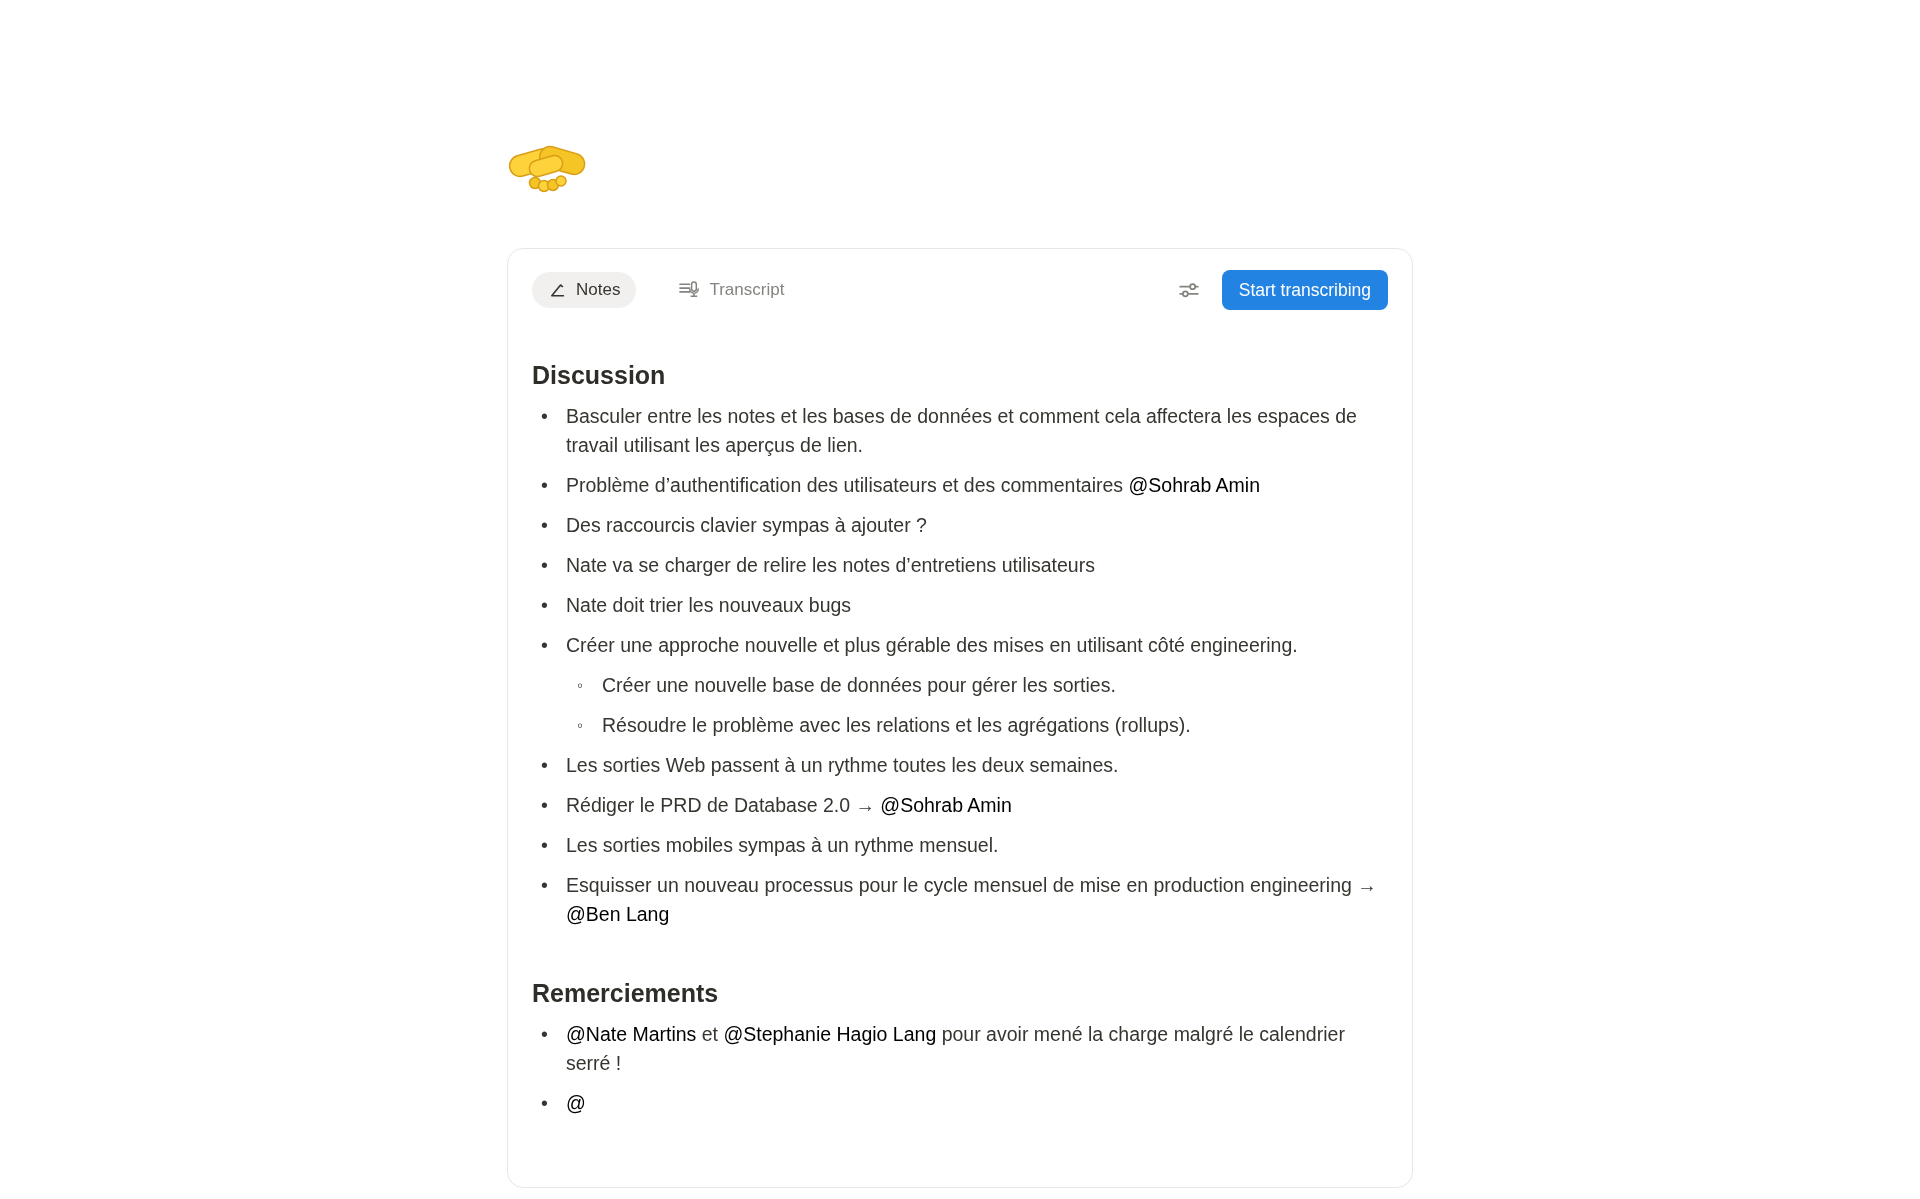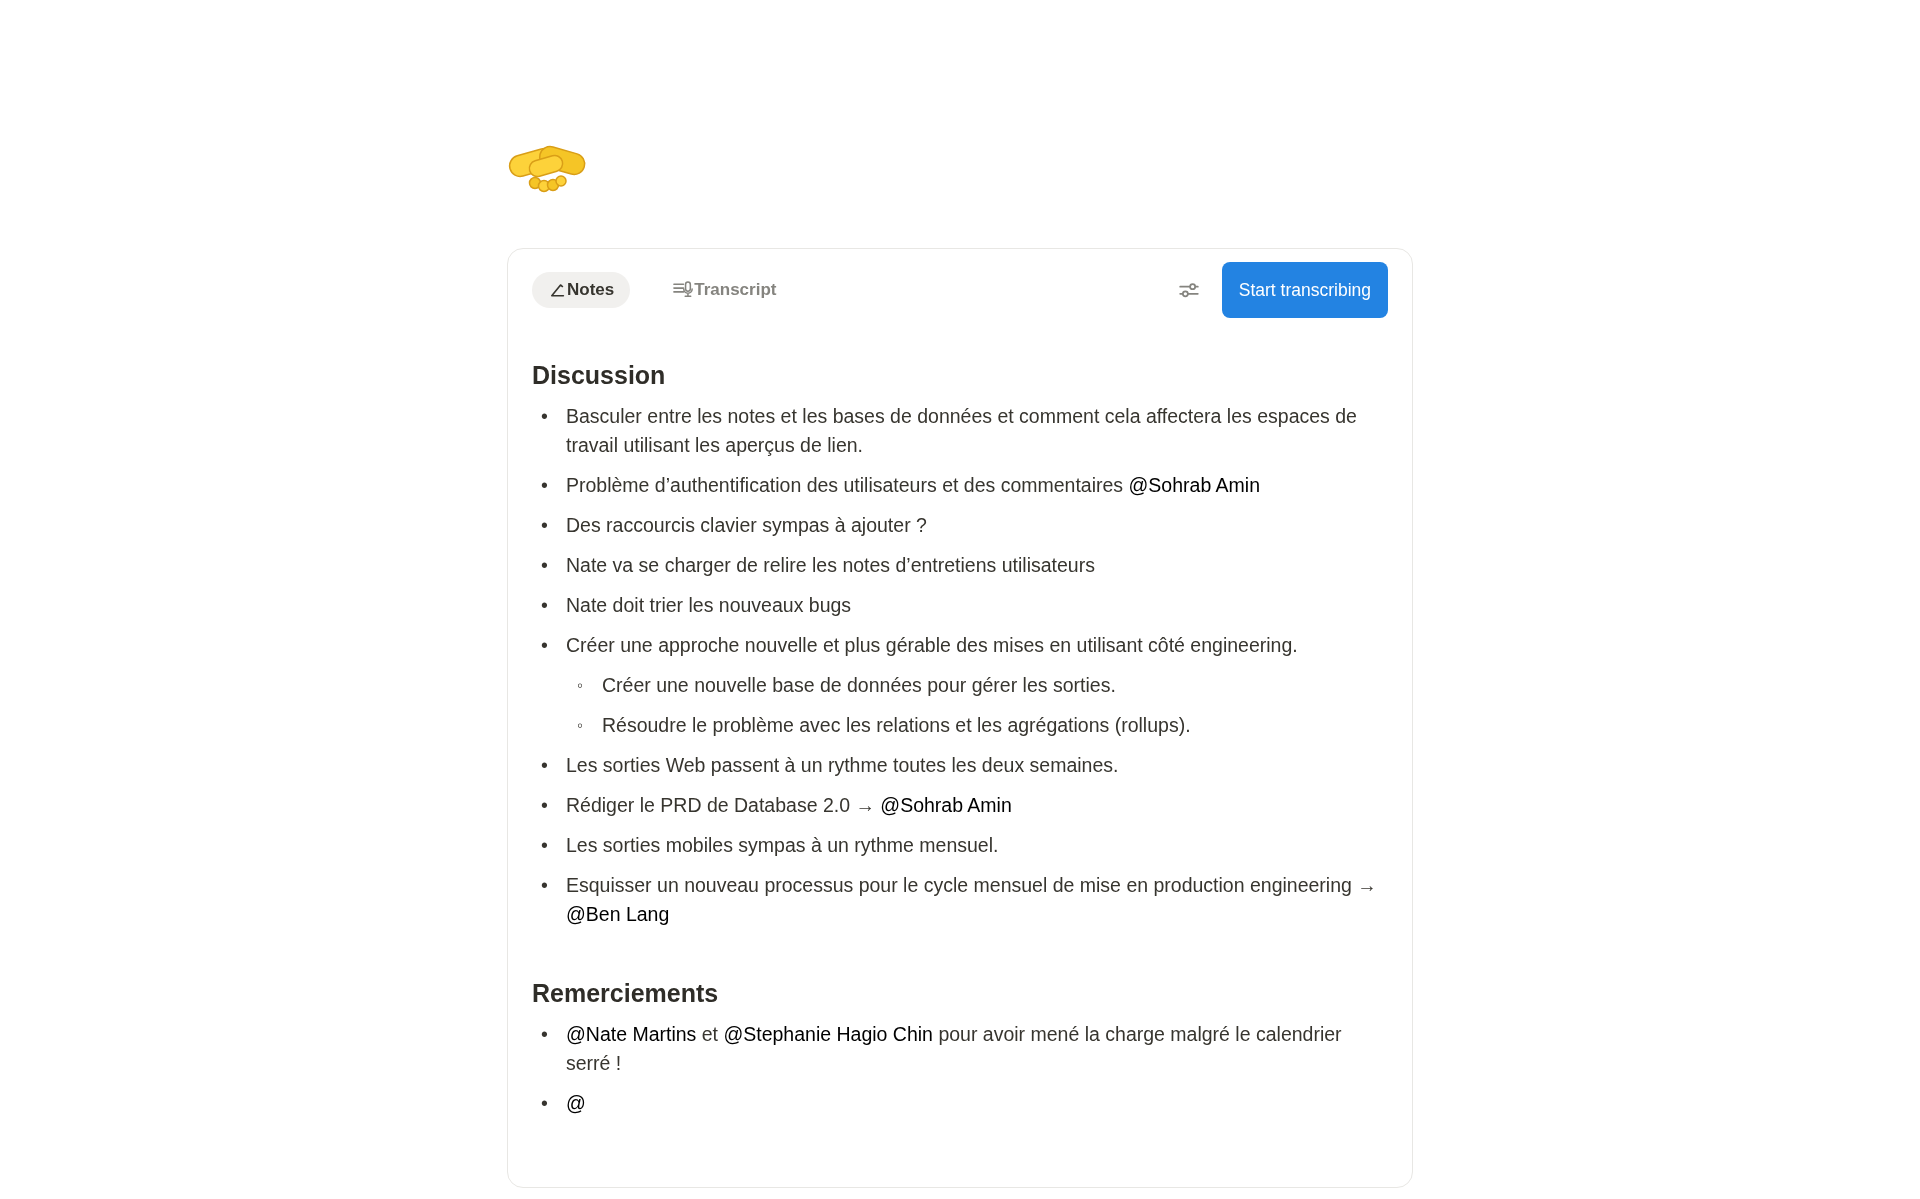--- a/index.html
+++ b/index.html
@@ -30,42 +30,42 @@
   }
 
   .card-toolbar {
     display: flex;
     align-items: center;
     justify-content: space-between;
     height: 42px;
   }
   .tabs { display: flex; align-items: center; gap: 26px; }
   .tab {
-    display: flex; align-items: center; 
-    font-size: 17px; font-weight: 700;
+    display: flex; align-items: center; gap: 9px;
+    font-size: 17px; font-weight: 400;
     color: #85847f;
     cursor: pointer;
     padding: 8px 16px;
     border-radius: 19px;
   }
   .tab.active {
     background: #f1f0ee;
     color: #37352f;
   }
   .tab .icon { display: inline-flex; }
 
   .toolbar-right { display: flex; align-items: center; gap: 18px; }
   .icon-button { display: inline-flex; cursor: pointer; padding: 4px; }
 
   .primary-button {
     background: #2383e2;
     color: #ffffff;
     border: none;
     border-radius: 8px;
-    height: 56px;
+    height: 40px;
     padding: 0 17px;
     font-size: 17.5px;
     font-weight: 500;
     font-family: inherit;
     cursor: pointer;
   }
 
   .section-heading {
     margin-top: 49px;
     margin-bottom: 12px;
@@ -203,21 +203,21 @@
           </div>
           <div class="li level1">
             <span class="marker">•</span>
             <span class="txt"><span>Esquisser un nouveau processus pour le cycle mensuel de mise en production engineering →  </span><span class="mention">@Ben Lang</span></span>
           </div>
         </div>
         <h2 class="section-heading later">Remerciements</h2>
         <div class="list">
           <div class="li level1">
             <span class="marker">•</span>
-            <span class="txt"><span class="mention">@Nate Martins</span><span> et </span><span class="mention">@Stephanie Hagio Chin</span><span> pour avoir mené la charge malgré le calendrier serré !</span></span>
+            <span class="txt"><span class="mention">@Nate Martins</span><span> et </span><span class="mention">@Stephanie Hagio Lang</span><span> pour avoir mené la charge malgré le calendrier serré !</span></span>
           </div>
           <div class="li level1 partial">
             <span class="marker">•</span>
             <span class="txt"><span class="mention">@</span></span>
           </div>
         </div>
       </div>
 
   </div>
 </div>

